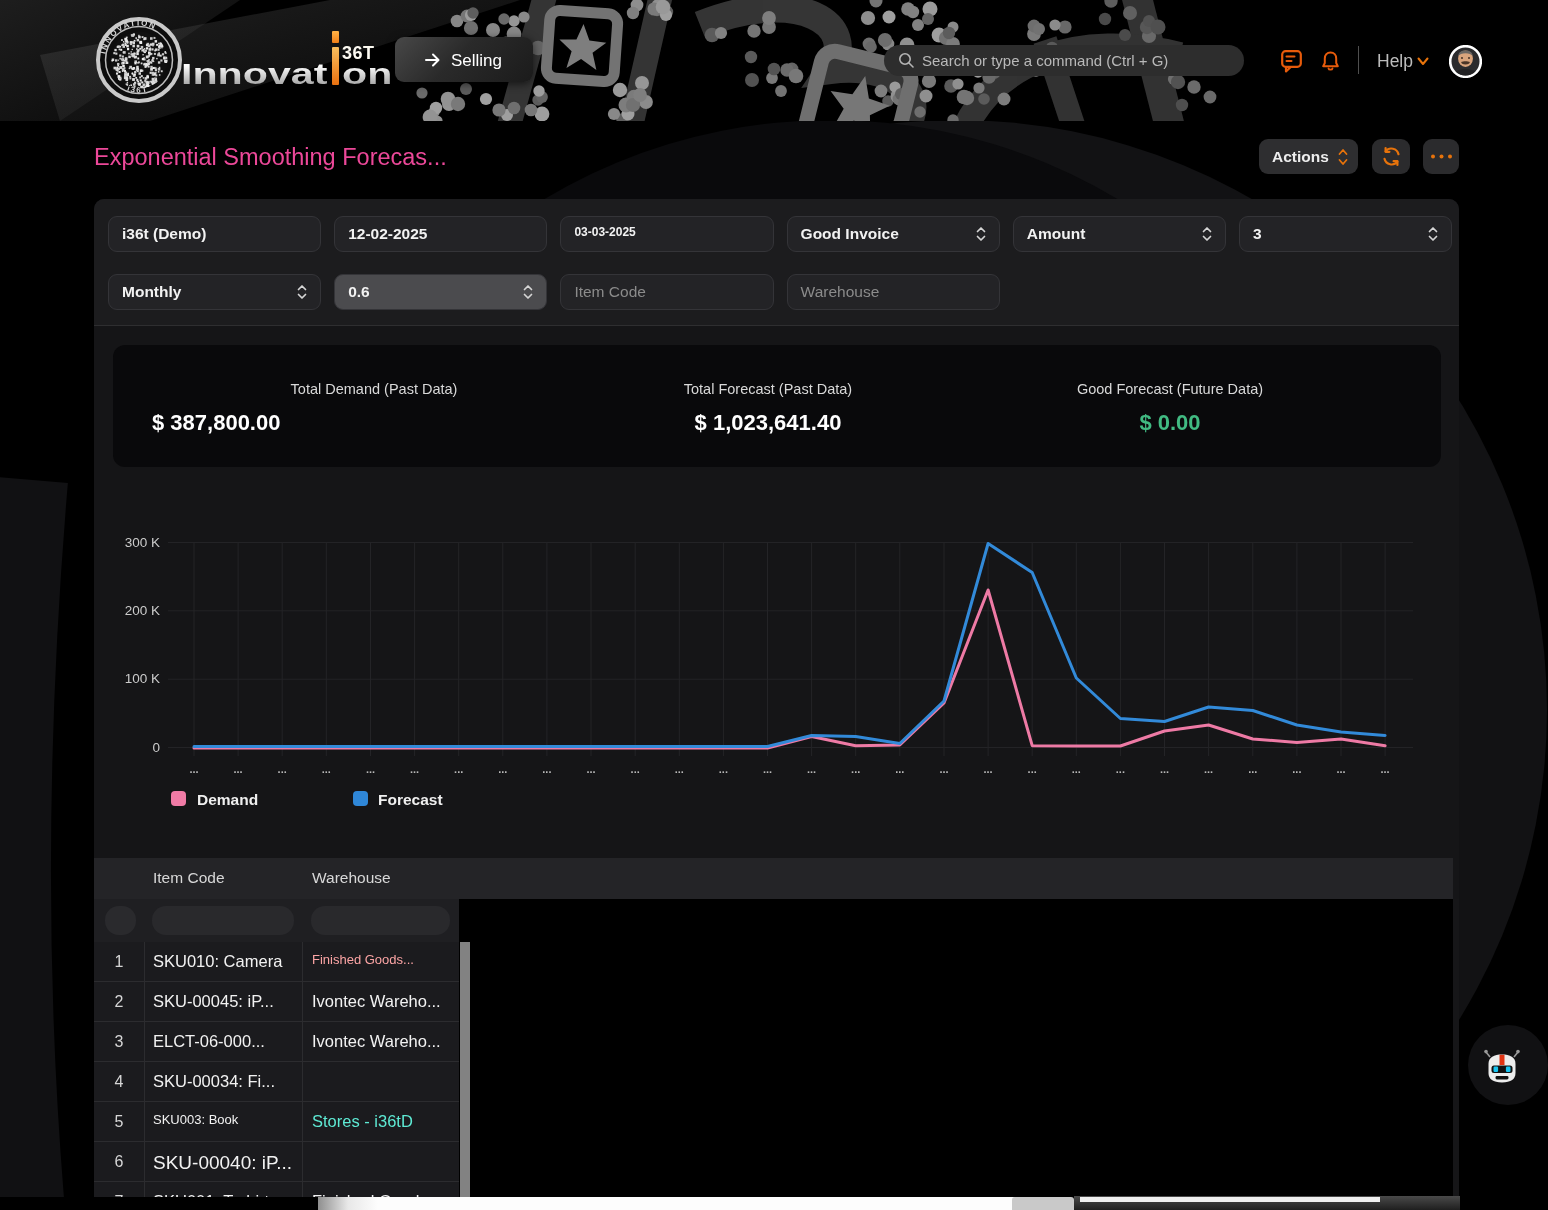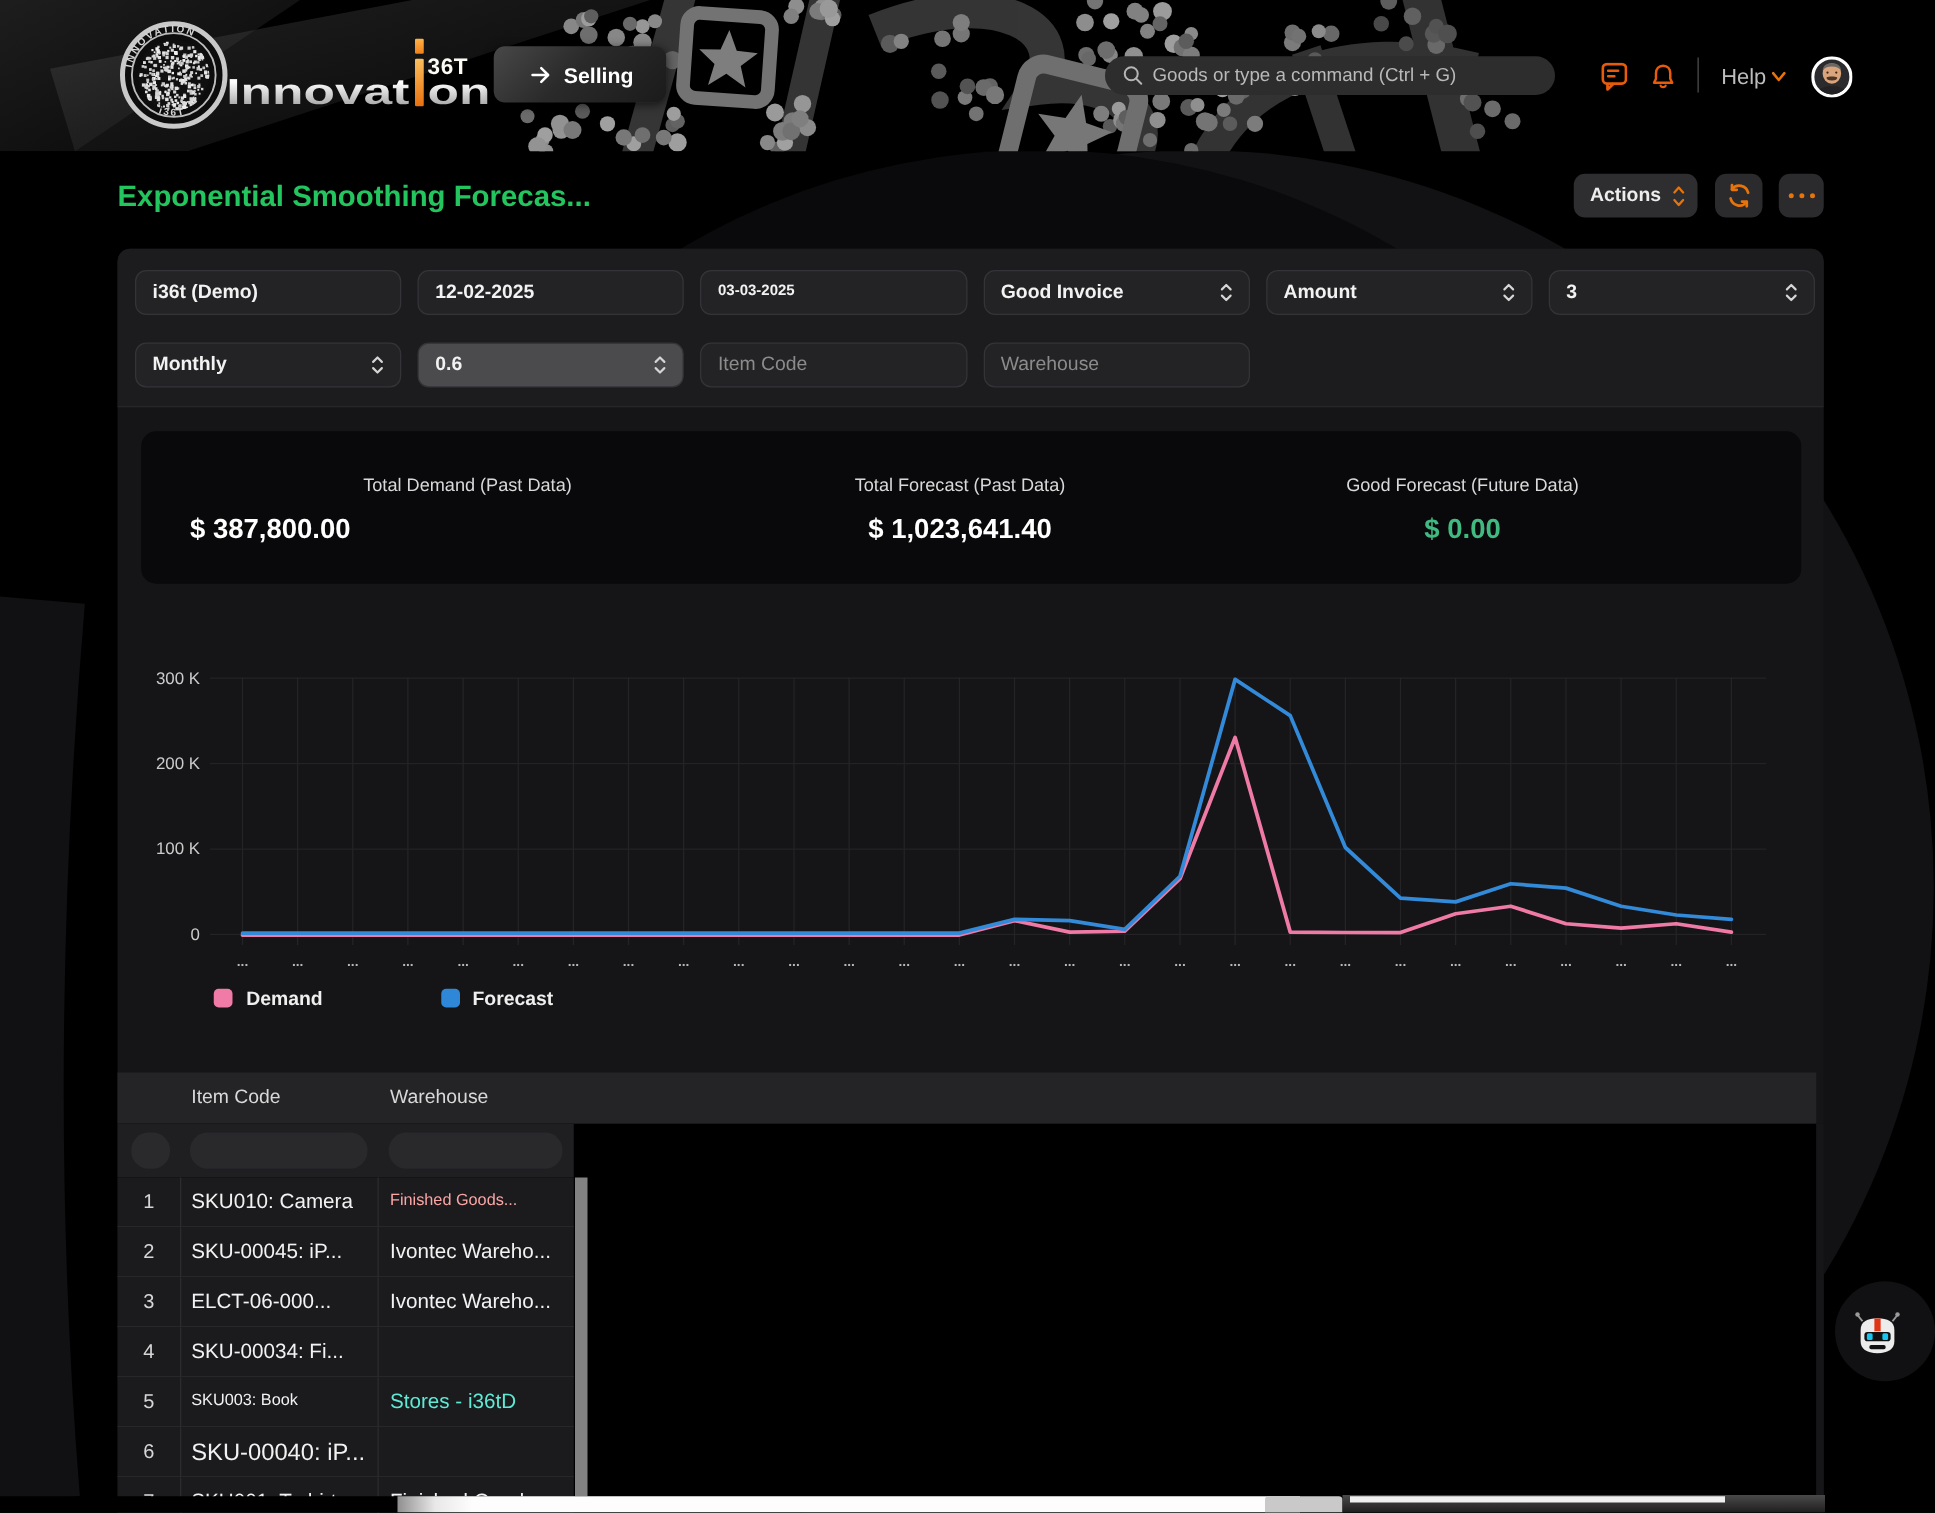--- a/index.html
+++ b/index.html
@@ -521,29 +521,29 @@
   <div class="abs" style="left:332px;top:31px;width:7px;height:12px;background:linear-gradient(180deg,#ffb347,#f07f18);border-radius:1px;"></div>
   <div class="abs" style="left:332px;top:47px;width:7px;height:38px;background:linear-gradient(180deg,#fabf5e,#e8700f);border-radius:1px;"></div>
   <div class="abs" style="left:342px;top:43px;font-size:18px;font-weight:bold;color:#fdfaf2;letter-spacing:0.5px;">36T</div>
   <div class="abs" style="left:342px;top:60px;font-size:29px;font-weight:bold;line-height:1;transform:scaleX(1.42);transform-origin:0 0;background:linear-gradient(180deg,#fdfdfd 20%,#9a9a9a 95%);-webkit-background-clip:text;background-clip:text;color:transparent;">on</div>
 
   
   <div class="abs" style="left:395px;top:37px;width:138px;height:45px;border-radius:9px;background:linear-gradient(135deg,#484848 0%,#2a2a2a 45%,#1b1b1b 100%);box-shadow:0 2px 8px rgba(0,0,0,0.6);"></div>
   <svg class="abs" style="left:424px;top:51px;" width="18" height="18" viewBox="0 0 18 18">
       <path d="M 2 9 L 14 9 M 9 3.5 L 14.5 9 L 9 14.5" stroke="#fff" stroke-width="2" fill="none" stroke-linecap="round" stroke-linejoin="round"></path>
     </svg>
-  <div class="abs" style="left:451px;top:51px;font-size:17px;font-weight:bold;color:#fff;">Selling</div>
+  <div class="abs" style="left:451px;top:51px;font-size:17px;font-weight:normal;color:#fff;">Selling</div>
 
   
   <div class="abs" style="left:884px;top:45px;width:360px;height:31px;border-radius:15.5px;background:#2d2d2d;"></div>
   <svg class="abs" style="left:898px;top:52px;" width="17" height="17" viewBox="0 0 17 17">
       <circle cx="7" cy="7" r="5.2" stroke="#b5b5b5" stroke-width="1.6" fill="none"></circle>
       <path d="M 11 11 L 15 15" stroke="#b5b5b5" stroke-width="1.6" stroke-linecap="round"></path>
     </svg>
-  <div class="abs" style="left:922px;top:52px;font-size:15px;color:#b9b9b9;">Goods or type a command (Ctrl + G)</div>
+  <div class="abs" style="left:922px;top:52px;font-size:15px;color:#b9b9b9;">Search or type a command (Ctrl + G)</div>
 
   
   <svg class="abs" style="left:1281px;top:50px;" width="21" height="23" viewBox="0 0 21 23">
     <rect x="1.2" y="1.2" width="18.6" height="15.6" rx="3.4" stroke="#e75b0b" stroke-width="2.2" fill="none"></rect>
     <path d="M 5.5 6.5 L 13.5 6.5 M 5.5 11 L 10.5 11" stroke="#e75b0b" stroke-width="2" stroke-linecap="round"></path>
     <path d="M 5 16.8 L 5 21.5 L 10 16.8" fill="none" stroke="#e75b0b" stroke-width="2.2" stroke-linejoin="round"></path>
   </svg>
   
   <svg class="abs" style="left:1322px;top:51px;" width="17" height="21" viewBox="0 0 17 21">
     <path d="M 8.5 1.5 C 5 1.5 2.8 4 2.8 7.5 L 2.8 12 L 1.2 15.2 L 15.8 15.2 L 14.2 12 L 14.2 7.5 C 14.2 4 12 1.5 8.5 1.5 Z" stroke="#e75b0b" stroke-width="2" fill="none" stroke-linejoin="round"></path>
@@ -564,21 +564,21 @@
       <ellipse cx="16.5" cy="13.8" rx="7.4" ry="8.2" fill="#d9a47c"></ellipse>
       <path d="M 9.1 11.5 C 9.5 7.5 12 5.6 16.5 5.6 C 21 5.6 23.5 7.5 23.9 11.5 C 22.5 9 20 8.2 16.5 8.2 C 13 8.2 10.5 9 9.1 11.5 Z" fill="#6b6763"></path>
       <path d="M 4 31 C 5 21.5 28 21.5 29 31 Z" fill="#222224"></path>
       <path d="M 12.2 17 C 14 16 19 16 20.8 17 C 20.8 18.6 19.5 19.4 16.5 19.4 C 13.5 19.4 12.2 18.6 12.2 17 Z" fill="#4a3527"></path>
       <circle cx="13" cy="13" r="0.9" fill="#33241a"></circle>
         <circle cx="20" cy="13" r="0.9" fill="#33241a"></circle>
     </g>
   </svg>
 </div>
 
-<div class="abs" style="left:94px;top:144px;font-size:23.5px;font-weight:bold;color:#22c55e;">Exponential Smoothing Forecas...</div>
+<div class="abs" style="left:94px;top:144px;font-size:23.5px;font-weight:normal;color:#ec4899;">Exponential Smoothing Forecas...</div>
 <div class="abs" style="left:1259px;top:139px;width:99px;height:35px;border-radius:9px;background:#2e2e30;"></div>
 <div class="abs" style="left:1272px;top:148px;font-size:15.5px;font-weight:bold;color:#ededed;">Actions</div>
 <svg class="abs" style="left:1337px;top:148px;" width="12" height="18" viewBox="0 0 12 18">
     <path d="M 2.5 6 L 6 2 L 9.5 6" stroke="#e7730b" stroke-width="1.8" fill="none" stroke-linecap="round" stroke-linejoin="round"></path>
     <path d="M 2.5 12 L 6 16 L 9.5 12" stroke="#e7730b" stroke-width="1.8" fill="none" stroke-linecap="round" stroke-linejoin="round"></path>
   </svg>
 <div class="abs" style="left:1372px;top:139px;width:38px;height:35px;border-radius:9px;background:#2b2b2d;"></div>
 <svg class="abs" style="left:1381px;top:146px;" width="21" height="21" viewBox="0 0 21 21">
   <path d="M 17.5 8.2 A 7.3 7.3 0 0 0 4.6 5.4" stroke="#e7730b" stroke-width="2.2" fill="none" stroke-linecap="round"></path>
   <path d="M 4.6 2 L 4.6 5.8 L 8.4 5.8" stroke="#e7730b" stroke-width="2.2" fill="none" stroke-linecap="round" stroke-linejoin="round"></path>

